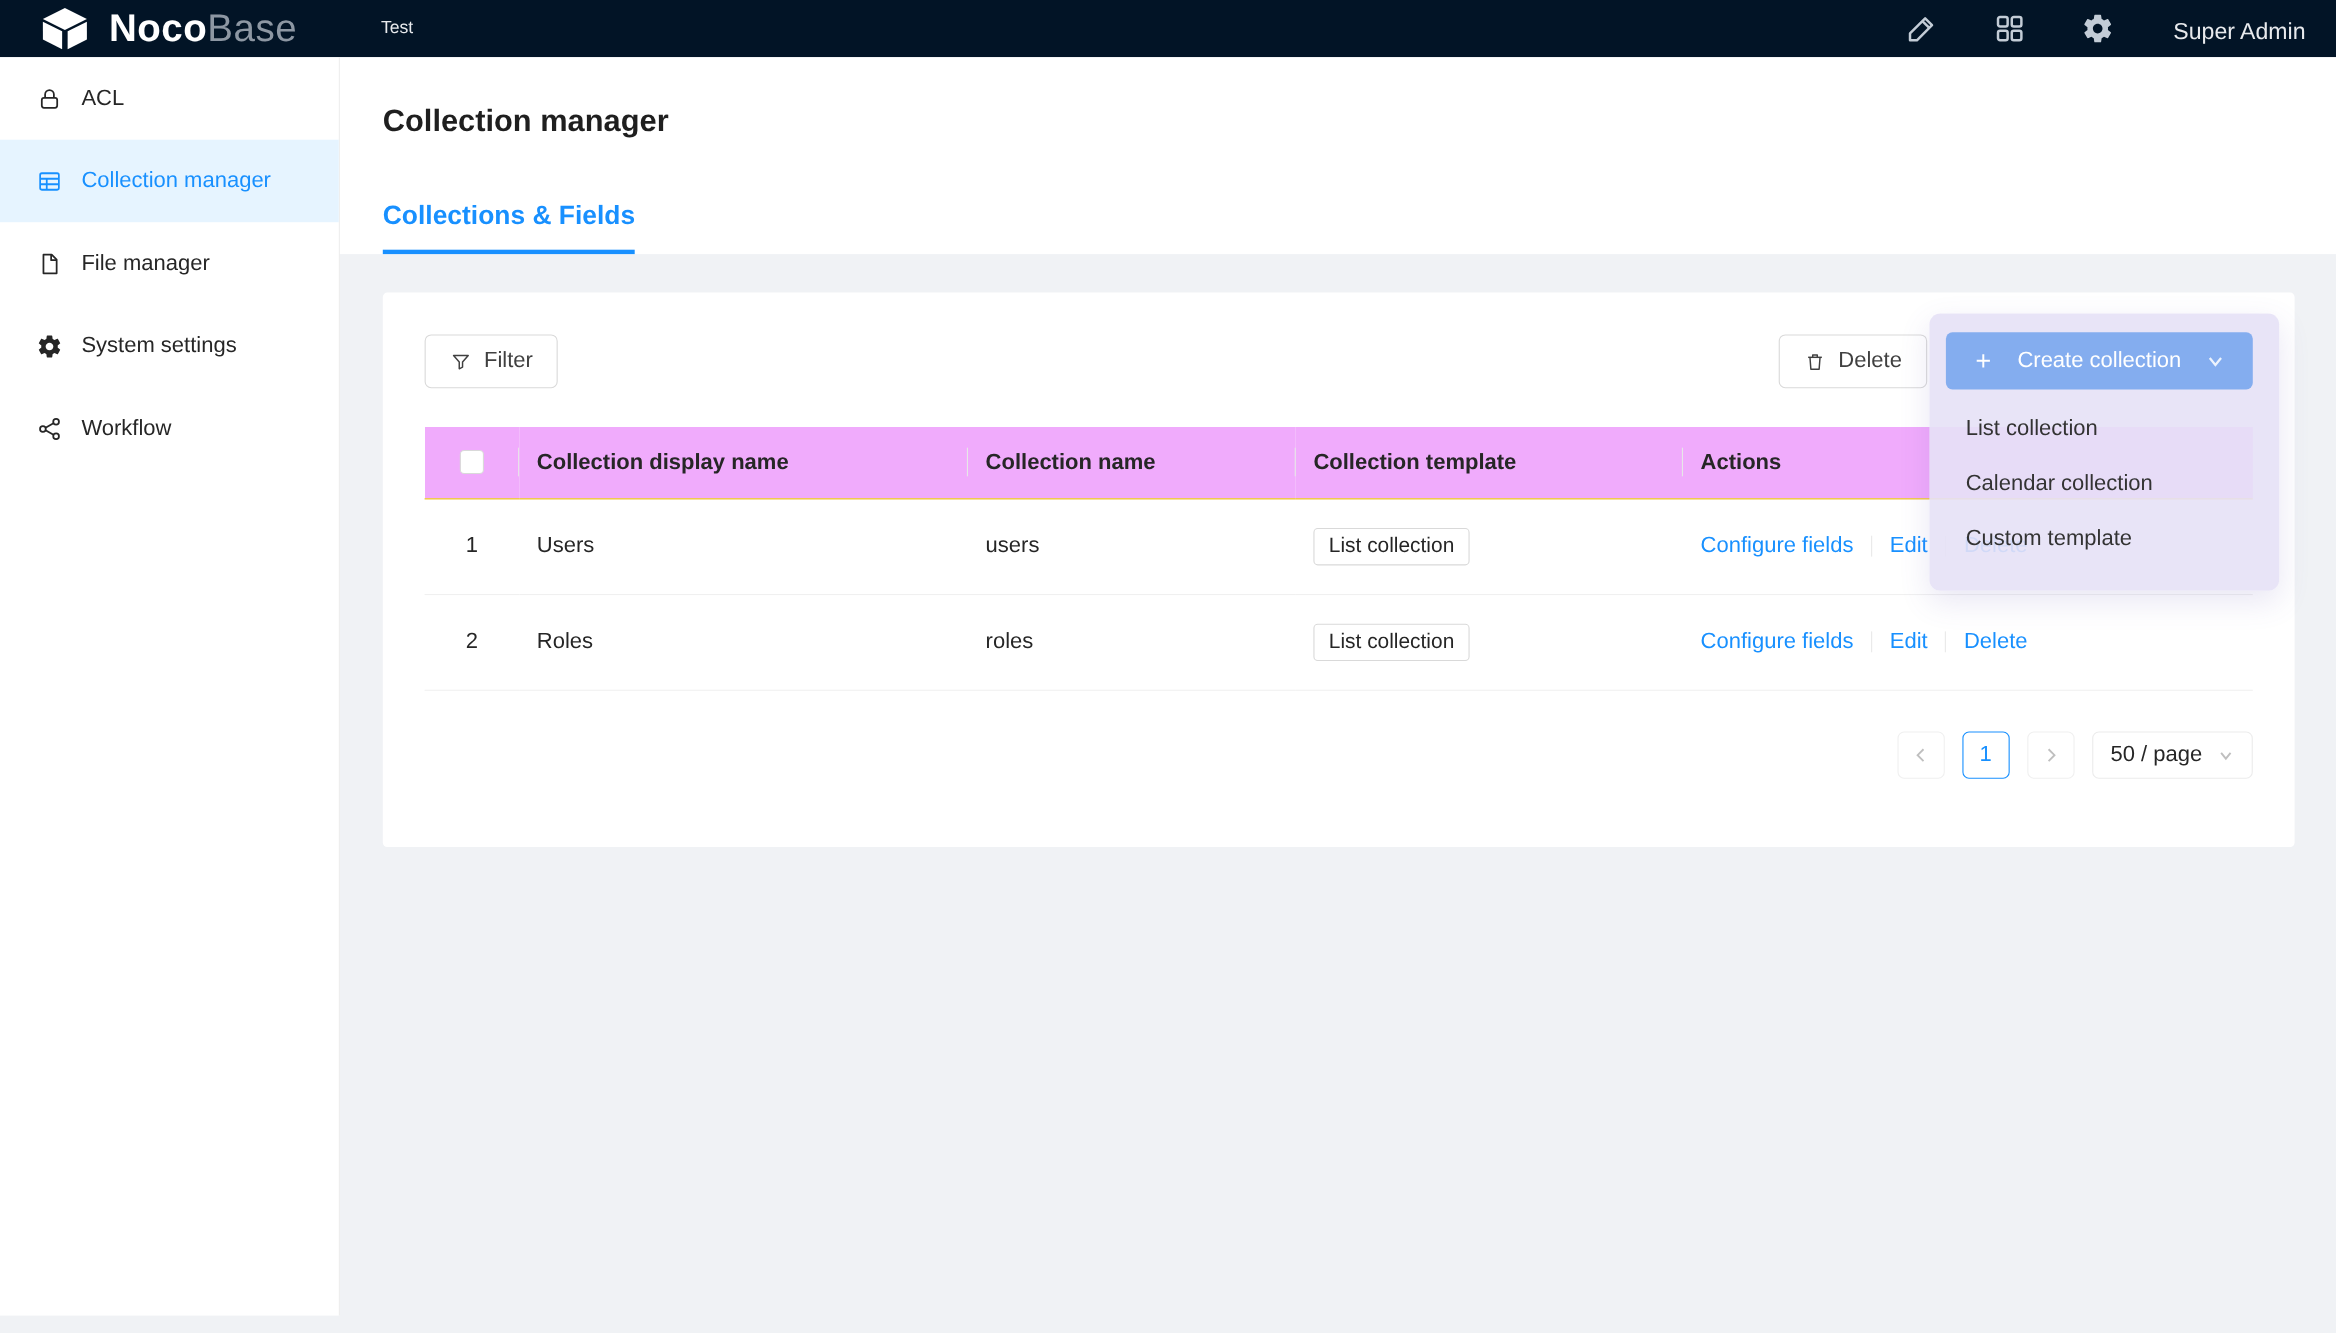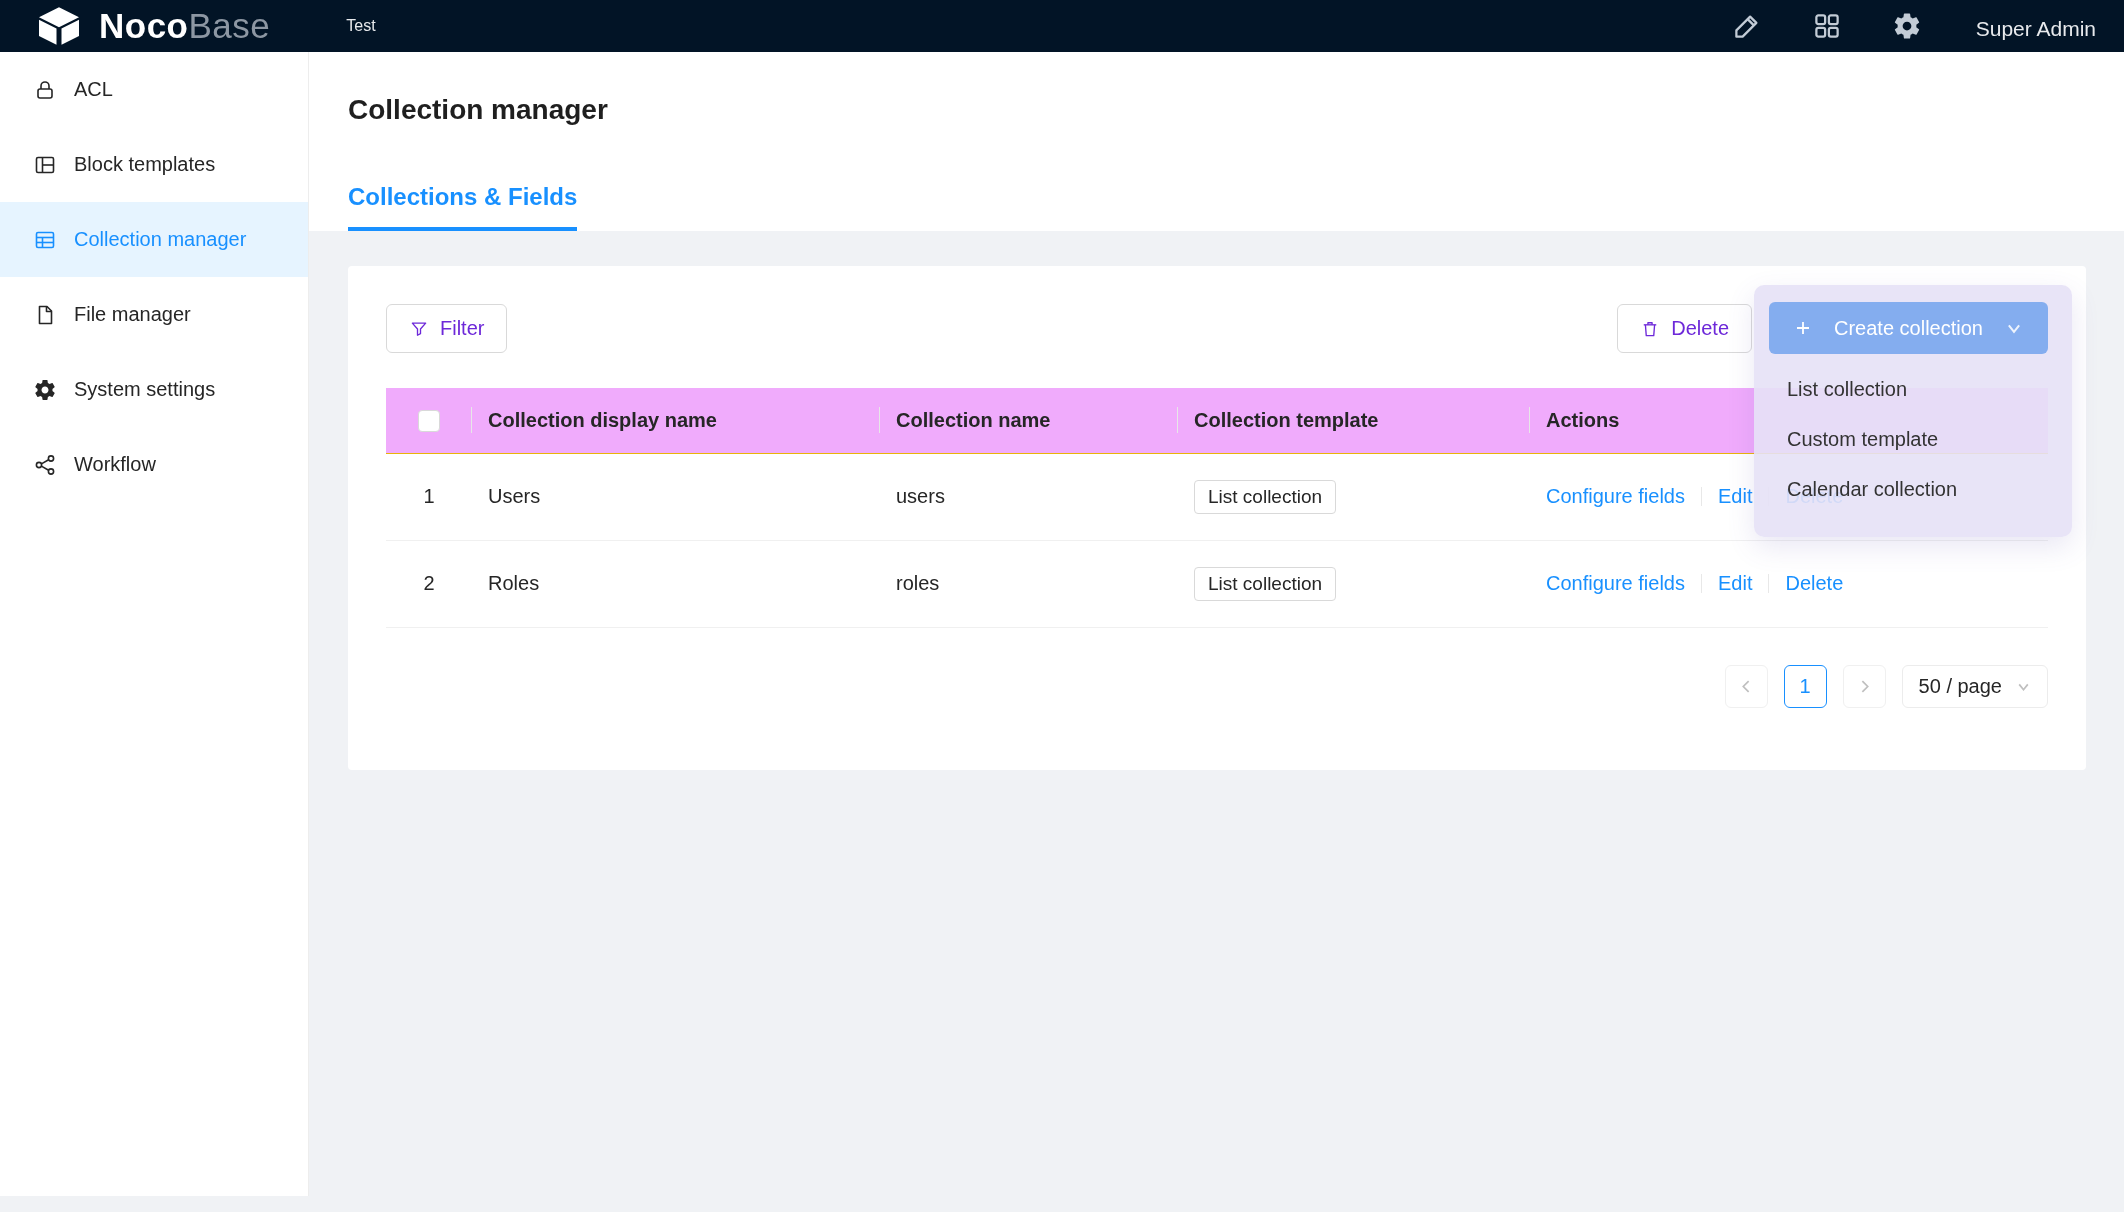--- a/index.html
+++ b/index.html
@@ -96,21 +96,21 @@
   
   .toolbar { display: flex; align-items: center; }
   .btn {
     height: 49px;
     padding: 0 22px;
     border: 1px solid #d9d9d9;
     border-radius: 6px;
     background: #fff;
     font-size: 20px;
     font-family: inherit;
-    color: #6d28d9;
+    color: #404040;
     display: inline-flex;
     align-items: center;
     gap: 11px;
     cursor: pointer;
     white-space: nowrap;
   }
   .btn svg { width: 20px; height: 20px; }
   .toolbar .spacer { flex: 1; }
   .delete-btn { margin-right: 296px; }
 
@@ -274,30 +274,20 @@
 
   <div class="sidebar">
     <div class="side-item">
       <span class="side-icon">
         <svg viewBox="0 0 24 24" fill="none" stroke="currentColor" stroke-width="1.6">
           <rect x="5" y="11" width="14" height="9" rx="2"></rect>
           <path d="M8 11V8a4 4 0 0 1 8 0v3"></path>
         </svg>
       </span>
       <span>ACL</span>
-    </div>
-    <div class="side-item">
-      <span class="side-icon">
-        <svg viewBox="0 0 24 24" fill="none" stroke="currentColor" stroke-width="1.6">
-          <rect x="3.5" y="4.5" width="17" height="15" rx="1.5"></rect>
-          <path d="M9.5 4.5v15"></path>
-          <path d="M9.5 12h11"></path>
-        </svg>
-      </span>
-      <span>Block templates</span>
     </div>
     <div class="side-item active">
       <span class="side-icon">
         <svg viewBox="0 0 24 24" fill="none" stroke="currentColor" stroke-width="1.6">
           <rect x="3.5" y="4.5" width="17" height="15" rx="1.5"></rect>
           <path d="M3.5 9.5h17"></path>
           <path d="M3.5 14.5h17"></path>
           <path d="M9.5 9.5v10"></path>
         </svg>
       </span>
@@ -444,21 +434,21 @@
             <svg viewBox="0 0 18 18" fill="none" stroke="#ffffff" stroke-width="1.8">
                 <path d="M9 3v12M3 9h12"></path>
               </svg>
             <span>Create collection</span>
             <svg viewBox="0 0 14 14" fill="none" stroke="rgba(255,255,255,0.85)" stroke-width="1.6">
                 <polyline points="3,5 7,10 11,5"></polyline>
               </svg>
           </button>
           <div class="dropdown-list">
             <div class="dropdown-item">List collection</div>
+            <div class="dropdown-item">Calendar collection</div>
             <div class="dropdown-item">Custom template</div>
-            <div class="dropdown-item">Calendar collection</div>
           </div>
         </div>
 
       </div>
     </div>
   </div>
 </div>
 
 </body></html>

